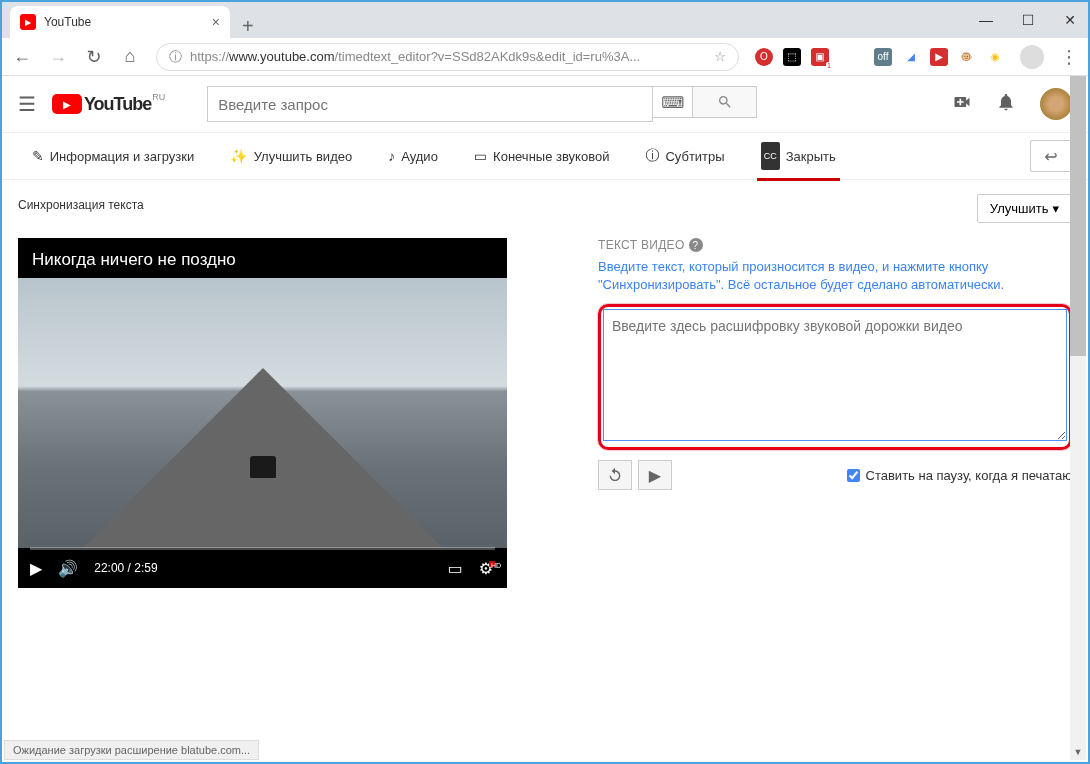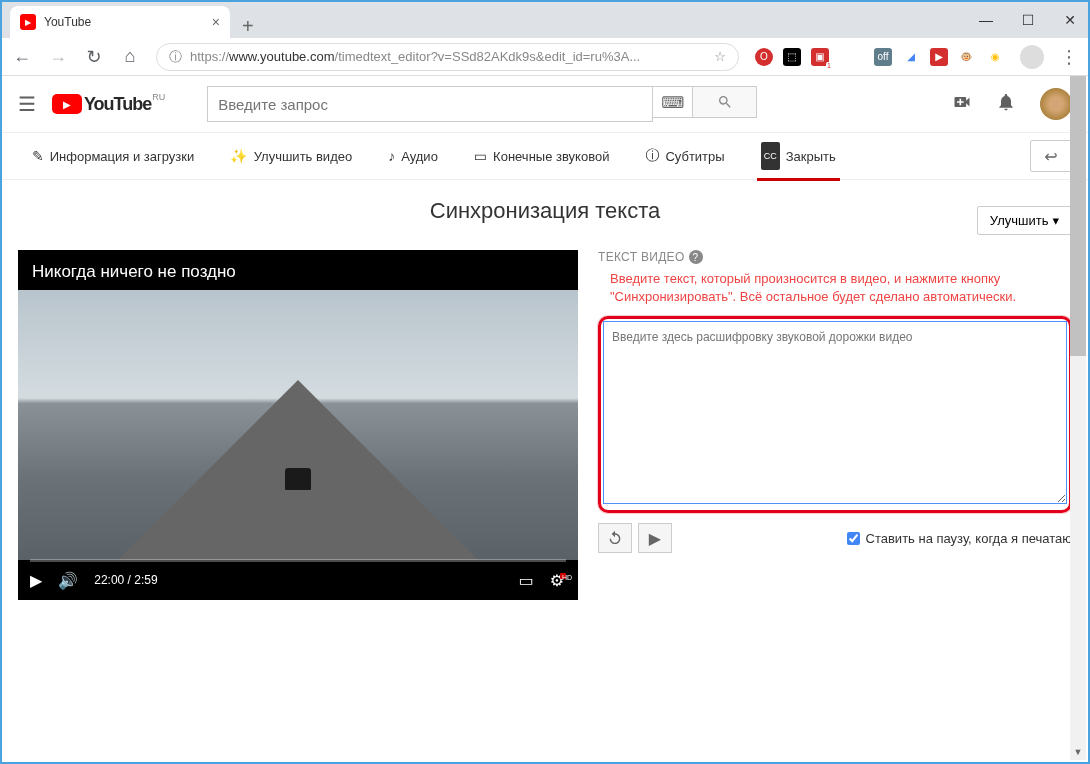--- a/index.html
+++ b/index.html
@@ -51,47 +51,47 @@
 
 .editor-tabs { height: 48px; border-top: 1px solid #eee; border-bottom: 1px solid #eee; display: flex; align-items: center; padding: 0 16px; gap: 8px; }
 .etab { display: flex; align-items: center; gap: 6px; padding: 0 14px; height: 48px; font-size: 13px; color: #333; cursor: pointer; position: relative; }
 .etab-icon { font-size: 14px; }
 .etab.active { color: #333; }
 .etab.active::after { content: ""; position: absolute; bottom: -1px; left: 10px; right: 10px; height: 3px; background: #cc0000; }
 .back-btn-box { margin-left: auto; width: 42px; height: 32px; border: 1px solid #ccc; border-radius: 2px; display: flex; align-items: center; justify-content: center; cursor: pointer; color: #666; }
 
 
 .content { padding: 20px 16px; display: flex; gap: 20px; position: relative; }
-.page-heading { font-size: 22px; color: #333; padding: 18px 16px 6px; text-align: center; }
+.page-heading { font-size: 12px; color: #333; padding: 18px 16px 6px; }
 
 .left-col { width: 560px; }
-.video-player { width: 560px; height: 350px; background: #000; position: relative; overflow: hidden; }
+.video-player { width: 489px; height: 350px; background: #000; position: relative; overflow: hidden; }
 .video-title-overlay { position: absolute; top: 12px; left: 14px; color: #fff; font-size: 17px; z-index: 2; text-shadow: 0 1px 2px rgba(0,0,0,0.8); }
 .video-scene { position: absolute; top: 40px; left: 0; right: 0; bottom: 40px; background: linear-gradient(to bottom, #b8c4cc 0%, #d4dce0 40%, #8a9298 42%, #6a7278 70%, #5a6268 100%); }
 .road { position: absolute; bottom: 0; left: 50%; transform: translateX(-50%); width: 0; height: 0; border-left: 180px solid transparent; border-right: 180px solid transparent; border-bottom: 180px solid #666; }
 .trees-left { position: absolute; left: 0; top: 40px; bottom: 40px; width: 200px; background: linear-gradient(to right, #2a3520 0%, #3a4530 60%, transparent 100%); }
 .trees-right { position: absolute; right: 0; top: 40px; bottom: 40px; width: 200px; background: linear-gradient(to left, #2a3520 0%, #3a4530 60%, transparent 100%); }
 .car { position: absolute; bottom: 70px; left: 50%; transform: translateX(-50%); width: 26px; height: 22px; background: #1a1a1a; border-radius: 3px 3px 1px 1px; }
 
 .player-ctrls { position: absolute; bottom: 0; left: 0; right: 0; height: 40px; display: flex; align-items: center; padding: 0 12px; gap: 16px; background: linear-gradient(to top, rgba(0,0,0,0.7), transparent); z-index: 2; }
 .progress-bar { position: absolute; bottom: 38px; left: 12px; right: 12px; height: 3px; background: rgba(255,255,255,0.3); z-index: 2; }
 .pctrl { color: #fff; font-size: 16px; cursor: pointer; }
 .time-display { color: #fff; font-size: 12px; }
 .pctrl-right { margin-left: auto; display: flex; gap: 16px; align-items: center; }
 .hd-badge { display: inline-flex; align-items: center; }
 .hd-dot { width: 6px; height: 6px; background: #cc0000; border-radius: 1px; font-size: 7px; color: #fff; padding: 1px 2px; margin-left: -4px; margin-top: -8px; }
 
 .right-col { flex: 1; position: relative; }
 .actions-btn { position: absolute; top: -44px; right: 0; padding: 6px 12px; border: 1px solid #ccc; border-radius: 2px; font-size: 13px; background: #fff; cursor: pointer; display: flex; align-items: center; gap: 4px; }
 .section-label { font-size: 12px; color: #888; letter-spacing: 0.3px; display: flex; align-items: center; gap: 4px; }
 .help-icon { width: 14px; height: 14px; border-radius: 50%; background: #888; color: #fff; font-size: 10px; display: inline-flex; align-items: center; justify-content: center; }
-.section-desc { font-size: 13px; color: #ef4444; margin: 6px 12px 10px; line-height: 1.4; }
+.section-desc { font-size: 13px; color: #3b82f6; margin: 6px 0 10px; line-height: 1.4; }
 
 .textarea-highlight { border: 3px solid #e2001a; border-radius: 10px; padding: 2px; box-shadow: 0 0 0 1px rgba(226,0,26,0.2); }
-.transcript-area { width: 100%; height: 183px; border: 1px solid #4d90fe; padding: 8px; font-size: 12px; resize: vertical; font-family: Arial; color: #999; }
+.transcript-area { width: 100%; height: 132px; border: 1px solid #4d90fe; padding: 8px; font-size: 14px; resize: vertical; font-family: Arial; color: #999; }
 
 .row-controls { display: flex; align-items: center; margin-top: 10px; gap: 6px; }
 .small-btn { width: 34px; height: 30px; border: 1px solid #ccc; background: #f5f5f5; display: flex; align-items: center; justify-content: center; cursor: pointer; color: #666; }
 .pause-check { margin-left: auto; display: flex; align-items: center; gap: 6px; font-size: 13px; color: #333; }
 .pause-check input { accent-color: #4285f4; }
 
 .bottom-actions { display: flex; justify-content: flex-end; gap: 10px; margin-top: 14px; align-items: center; }
 .btn-plain { padding: 7px 14px; border: 1px solid #ccc; background: #f5f5f5; font-size: 13px; cursor: pointer; border-radius: 2px; }
 .sync-highlight { border: 3px solid #e2001a; border-radius: 8px; padding: 2px; display: inline-block; }
 .btn-primary { padding: 7px 14px; background: #4d90fe; border: 1px solid #3079ed; color: #fff; font-size: 13px; font-weight: bold; cursor: pointer; border-radius: 2px; }
@@ -268,14 +268,15 @@
 
     </div>
   </div>
 
   <div class="scrollbar-mock">
     <div class="scroll-arrow up">▲</div>
     <div class="scroll-thumb"></div>
     <div class="scroll-arrow down">▼</div>
   </div>
 
+  <div class="status-bar">Ожидание загрузки расширение blatube.com...</div>
 
 </div>
 
 </body></html>

